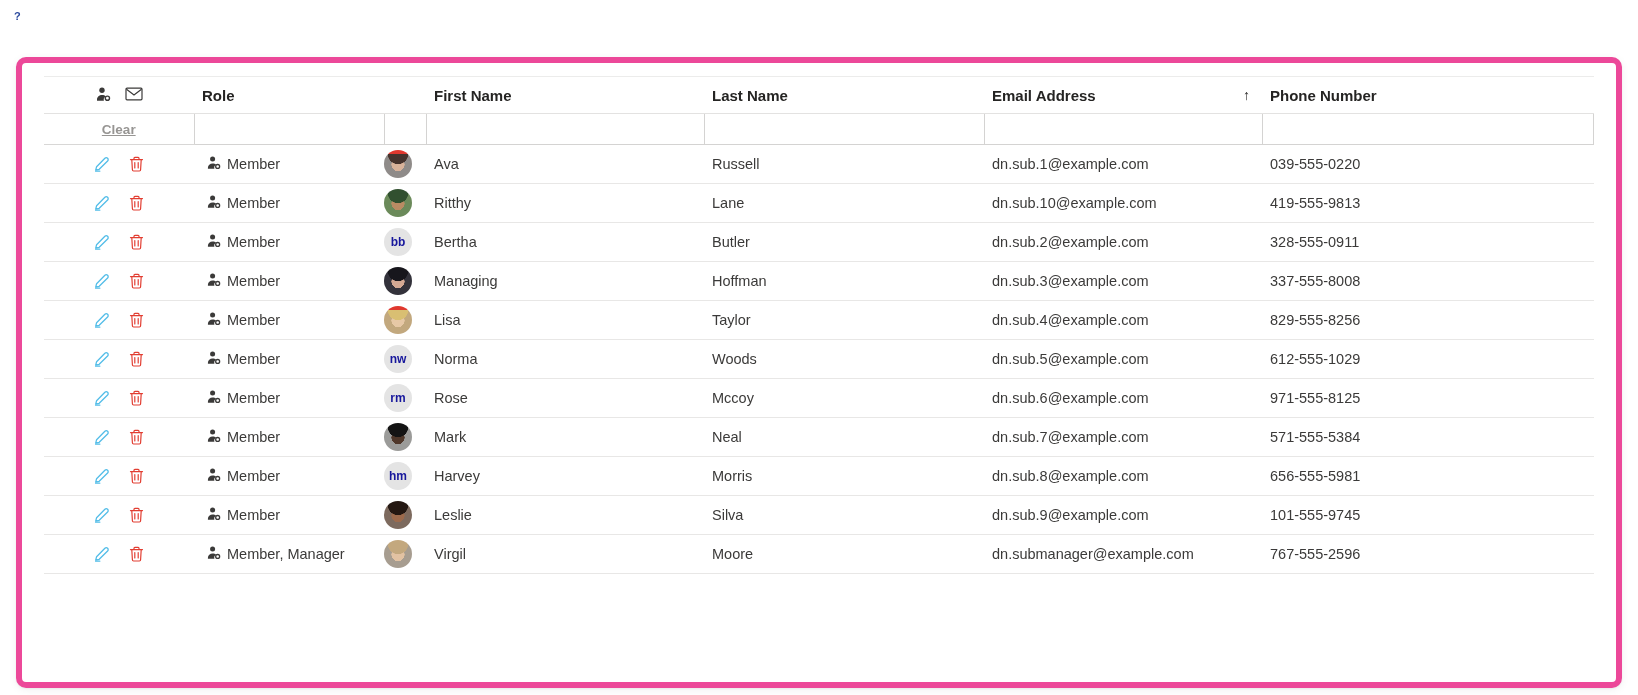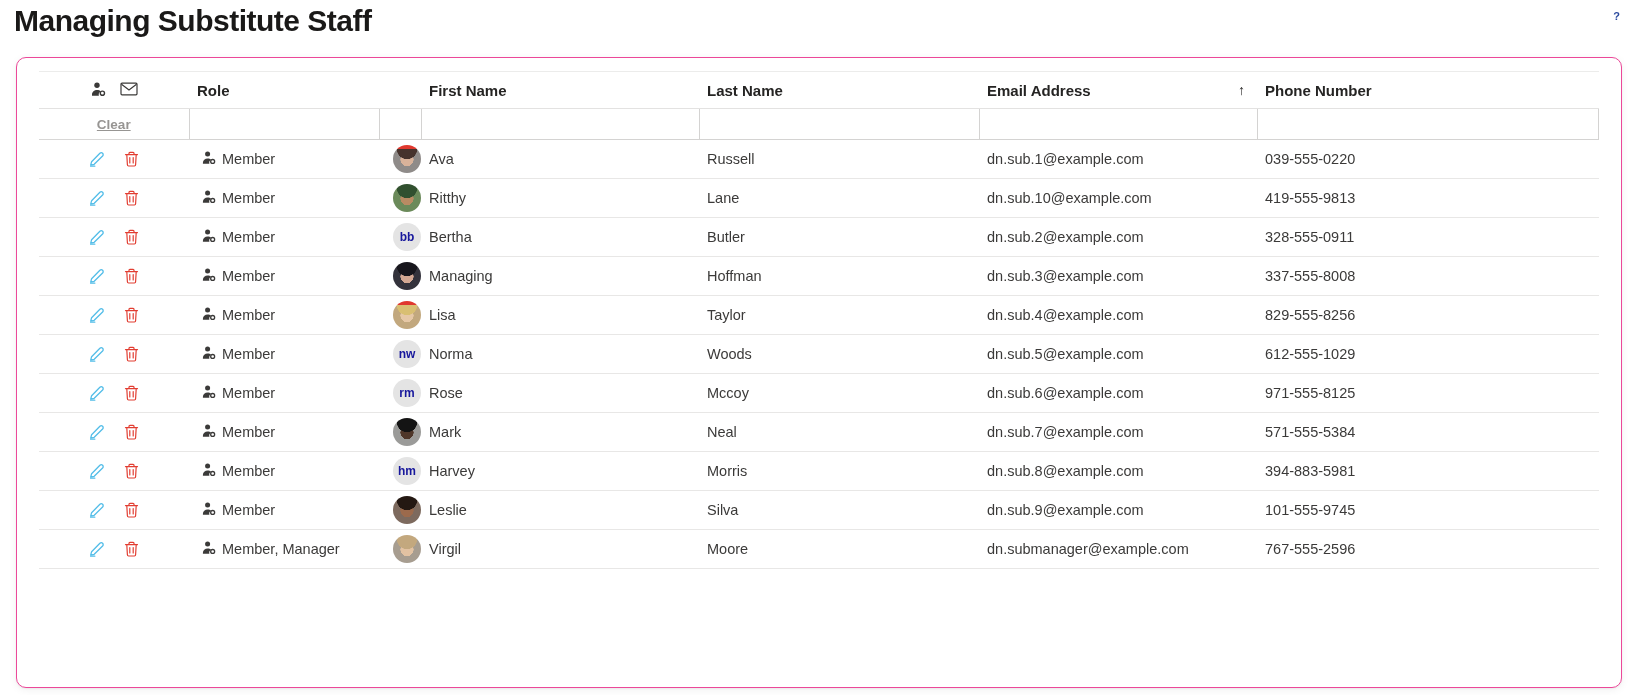--- a/index.html
+++ b/index.html
@@ -26,21 +26,21 @@
     font-size: 11px;
     font-weight: 700;
     color: var(--help, #2b4a9e);
     margin: 6px 4px 0 0;
     cursor: pointer;
   }
   .card {
     margin: 0 16px;
     height: 631px;
     background: #fff;
-    border: 1px solid #ec4899;
+    border: 6px solid #ec4899;
     border-radius: 10px;
     box-shadow: 0 1px 2px rgba(0,0,0,0.05), 0 2px 8px rgba(0,0,0,0.06);
     padding: 13px 22px 0 22px;
     overflow: hidden;
   }
   table {
     width: 100%;
     border-collapse: collapse;
     table-layout: fixed;
   }
@@ -109,42 +109,41 @@
     padding: 2px; vertical-align: middle; line-height: 0;
   }
   .icon-btn + .icon-btn { margin-left: 10px; }
   .icon-btn.edit   { color: var(--edit, #53bde8); }
   .icon-btn.delete { color: var(--del, #e23e32); }
 
   td.role-cell { padding-left: 12px; }
   .role-inner { display: flex; align-items: center; gap: 5px; }
   .role-inner svg { flex: none; color: #3b3a39; }
 
-  td.avatar-cell { padding: 0; text-align: right; }
+  td.avatar-cell { padding: 0; text-align: left; }
   .avatar {
     display: inline-flex;
     width: 28px; height: 28px;
     border-radius: 50%;
     align-items: center; justify-content: center;
     vertical-align: middle;
     overflow: hidden;
   }
   .avatar.initials {
     background: var(--init-bg, #e4e4e4);
     color: var(--init-fg, #17179c);
     font-size: 12px;
     font-weight: 700;
     letter-spacing: 0;
   }
 </style>
 </head>
 <body>
 
 <div class="page-header">
-  <h1 class="page-title">Managing Substitute Staff</h1>
   <span class="help-glyph">?</span>
 </div>
 
 <div class="card">
   <table>
     <colgroup>
       <col class="c-actions">
         <col class="c-role">
         <col class="c-avatar">
       <col class="c-first">
@@ -474,21 +473,21 @@
                 </svg></span>
         <span>Member</span>
       </span>
     </td>
     <td class="avatar-cell">
       <span class="avatar initials">hm</span>
     </td>
     <td>Harvey</td>
     <td>Morris</td>
     <td>dn.sub.8@example.com</td>
-    <td>394-883-5981</td>
+    <td>656-555-5981</td>
   </tr>
 
   <tr class="data-row">
     <td class="actions-cell">
       <button class="icon-btn edit"><svg width="16" height="16" viewBox="0 0 16 16" fill="none" stroke="currentColor" stroke-width="1.3" stroke-linejoin="round">
                 <path d="M10.9 2.3a1.9 1.9 0 0 1 2.7 2.7L5.2 13.3l-3.5.9.9-3.5z"></path>
                 <path d="M1.6 15.2h4.2" stroke-linecap="round"></path>
               </svg></button>
       <button class="icon-btn delete"><svg width="15" height="16" viewBox="0 0 15 16" fill="none" stroke="currentColor" stroke-width="1.2" stroke-linecap="round">
                 <path d="M1.5 3.6h12"></path>

